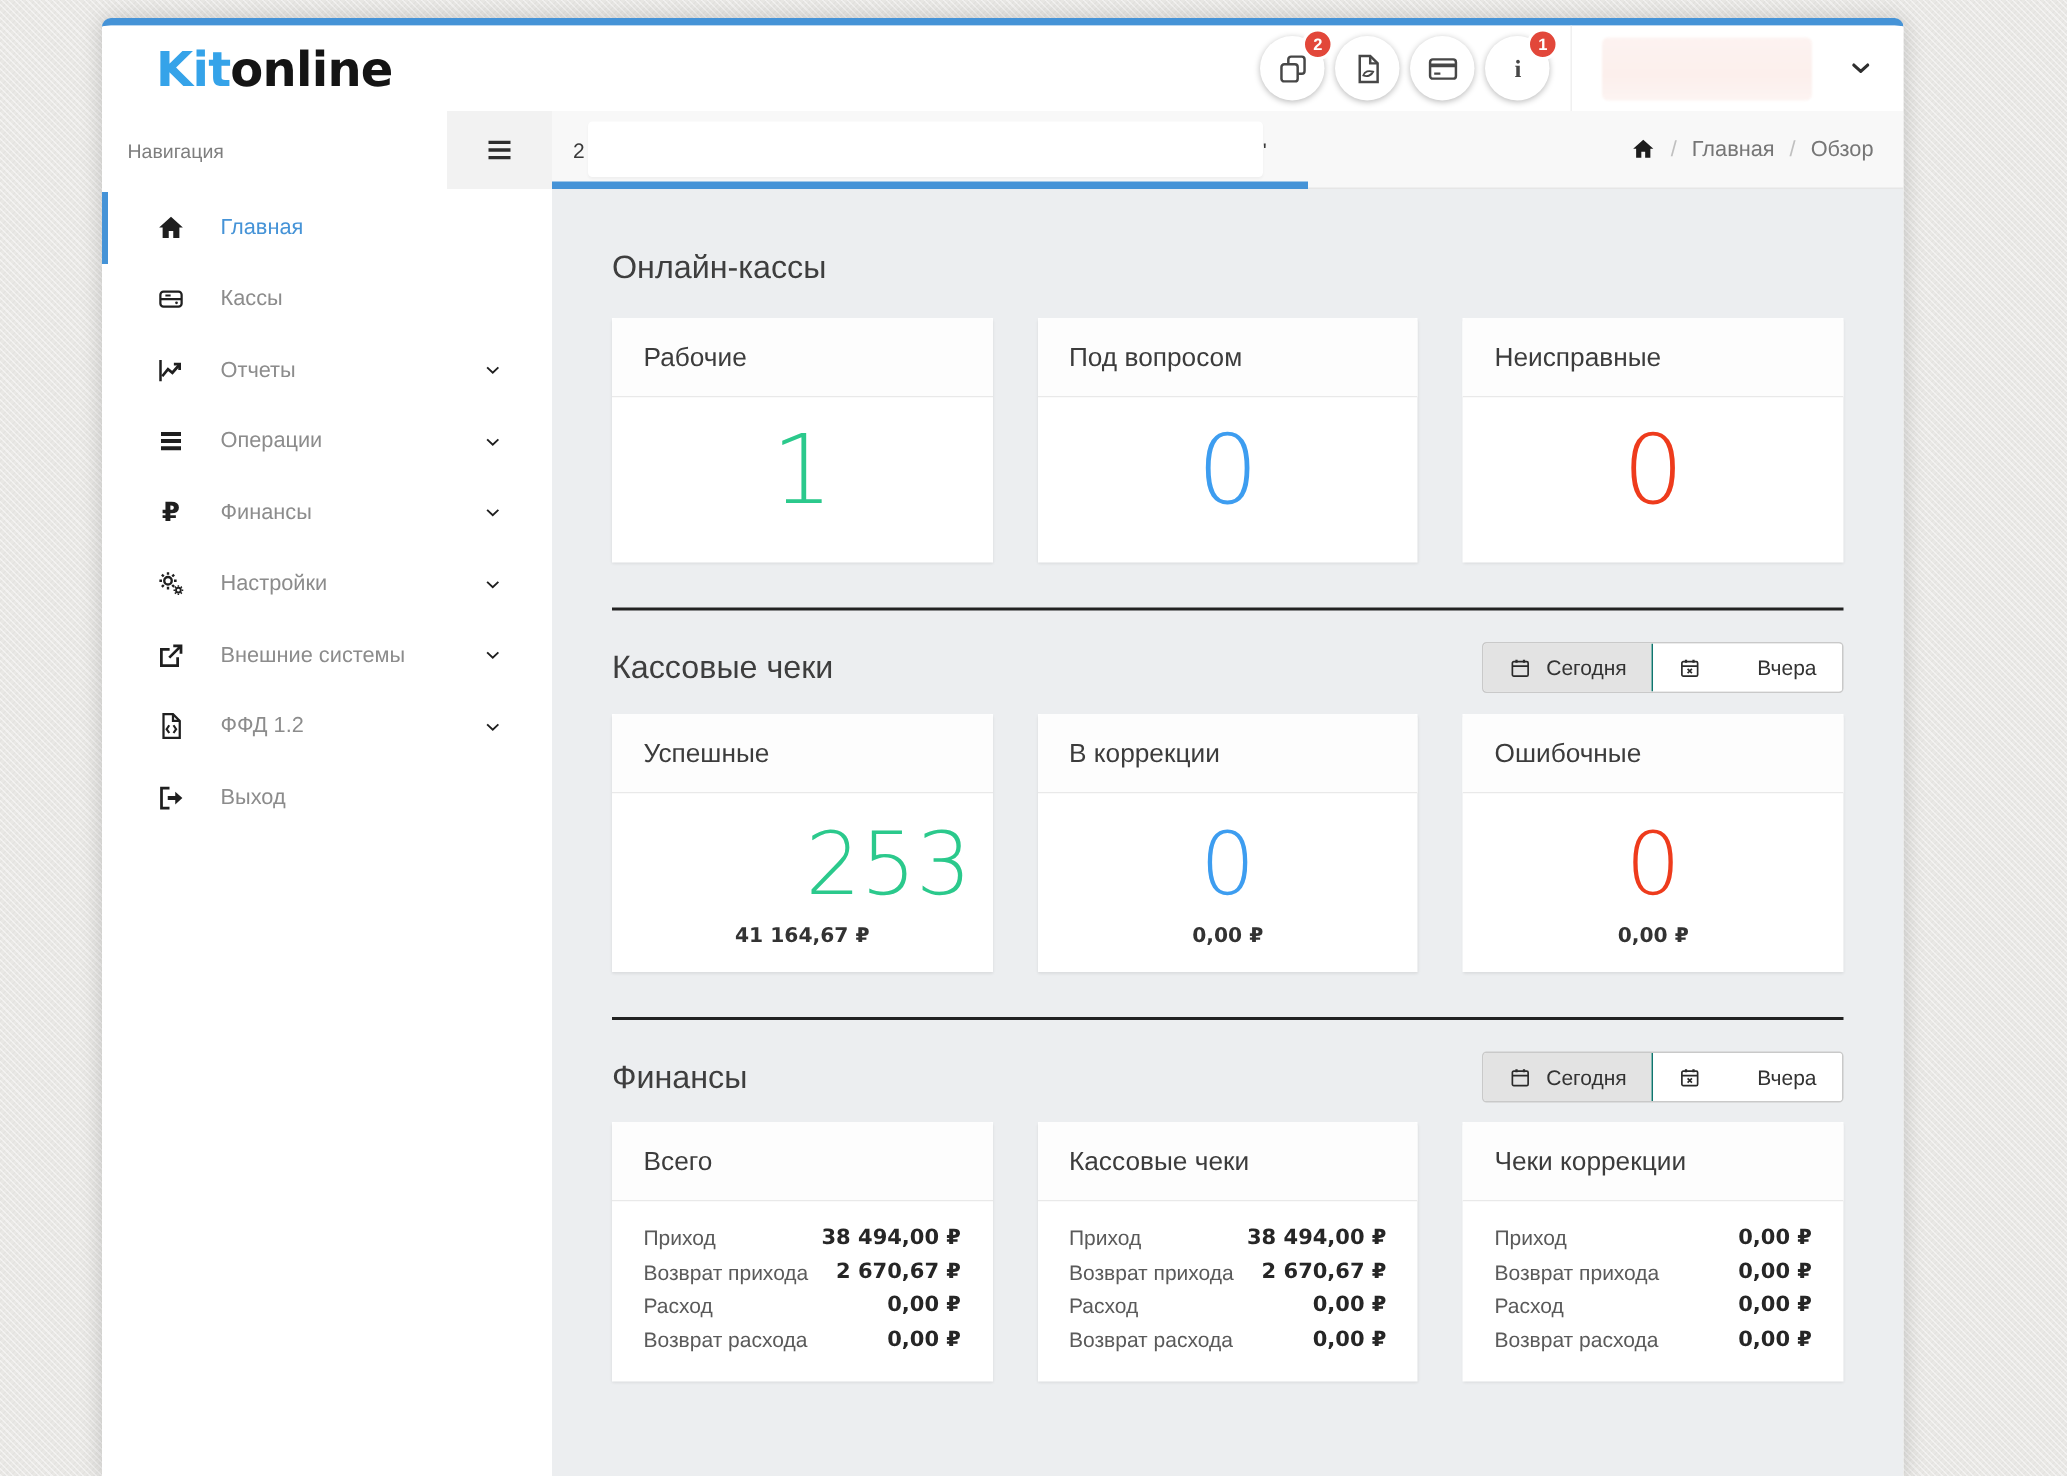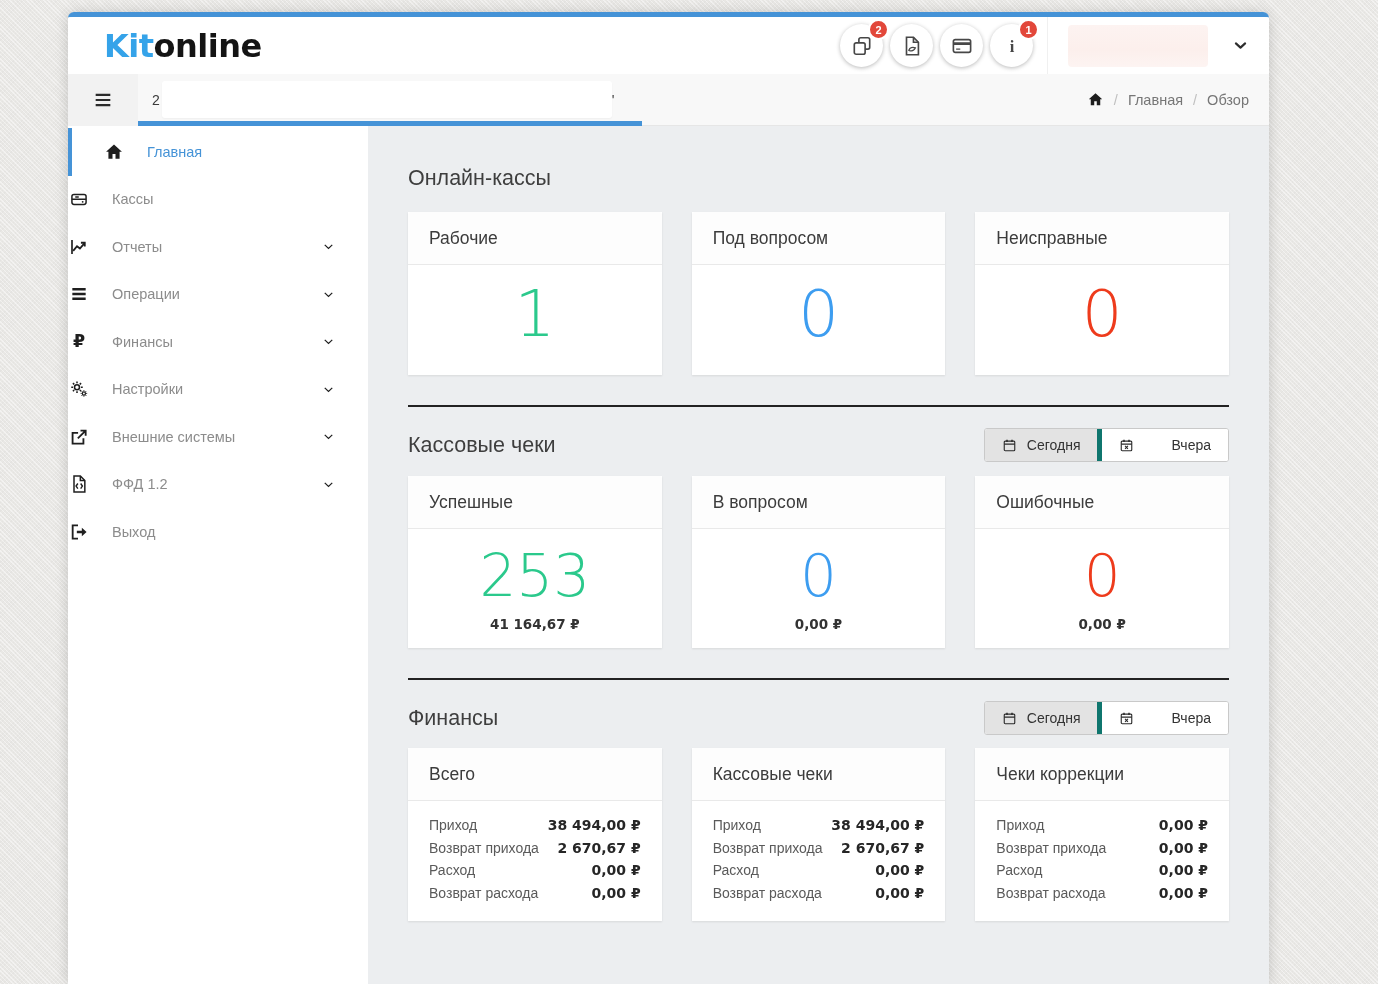--- a/index.html
+++ b/index.html
@@ -56,21 +56,21 @@
   .search-redacted { width:450px; height:37px; background:#fff; border-radius:3px; margin-left:2px;
     box-shadow:0 1px 2px rgba(0,0,0,.04); }
   .tab-indicator { position:absolute; left:0; bottom:-1px; width:504px; height:5px; background:#4593d7; }
   .breadcrumb { margin-left:auto; display:flex; align-items:center; gap:10px; font-size:14.5px; color:#767676; }
   .breadcrumb .ic { color:#1d1d1d; display:flex; }
   .bc-sep { color:#c0c0c0; }
   .bc-link { cursor:pointer; }
   
   .body-row { flex:1; display:flex; min-height:0; }
   .sidebar { width:300px; background:#fff; flex:0 0 auto; padding-top:2px; }
-  .sb-item { height:47.5px; display:flex; align-items:center; position:relative; cursor:pointer; }
+  .sb-item { height:47.5px; display:flex; align-items:center; padding-left:35px; position:relative; cursor:pointer; }
   .sb-item .ic { width:22px; display:flex; justify-content:center; color:#1f1f1f; }
   .sb-label { margin-left:22px; font-size:14.5px; color:#8c8c8c; }
   .sb-item.active { border-left:4px solid #4593d7; padding-left:31px; }
   .sb-item.active .sb-label { color:#4593d7; }
   .sb-chev { position:absolute; right:29px; color:#bdbdbd; }
   
   .content { flex:1; background:#eceef0; padding:0 40px; overflow:hidden; }
   .section-title { font-size:21.5px; font-weight:normal; color:#3e3e3e; }
   .first-title { margin-top:40px; }
   .cards { display:grid; grid-template-columns:repeat(3,1fr); gap:30px; margin-top:21px; }
@@ -81,21 +81,21 @@
   .num { font-size:64px; line-height:90px; font-family:"DejaVu Sans", sans-serif; font-weight:200; }
   .num-sm { font-size:58px; line-height:78px; margin-top:4px; }
   .amount { font-size:13.5px; font-weight:bold; color:#333; font-family:"DejaVu Sans", sans-serif; margin-top:1px; }
   .divider { border-top:2px solid #222; margin-top:30px; }
   .section-head { display:flex; justify-content:space-between; align-items:center; margin-top:21px; height:34px; }
   .btn-group { display:inline-flex; border:1px solid #c9c9c9; border-radius:3px; overflow:hidden; background:#fff; }
   .pbtn { display:flex; align-items:center; gap:10px; padding:0 17px; height:32px; font-size:14px;
     color:#333; background:#fff; cursor:pointer; }
   .pbtn .ic { color:#2a2a2a; display:flex; }
   .pbtn.active { background:#e3e3e3; }
-  .pbtn + .pbtn { border-left:5px solid #0f766e;gap:37px; }
+  .pbtn + .pbtn { border-left:1px solid #0f766e;gap:37px; }
   .fin-body { padding:13px 21px 17px; }
   .frow { display:flex; justify-content:space-between; align-items:flex-end; line-height:22.5px; }
   .flabel { font-size:14px; color:#5a5a5a; }
   .fval { font-size:14px; font-weight:bold; color:#262626; font-family:"DejaVu Sans", sans-serif; }
   .cards-fin { margin-top:13px; }
   .cards-rec { margin-top:14px; }
   .ic svg { display:block; }
 </style>
 </head>
 <body>
@@ -149,20 +149,23 @@
         <span class="user-chev ic">
           <svg viewBox="0 0 24 24" width="17" height="17">
               <path d="m5.5 9 6.5 6 6.5-6" fill="none" stroke="currentColor" stroke-width="3" stroke-linecap="round" stroke-linejoin="round"></path>
             </svg>
         </span>
       </div>
     </div>
   </div>
 
   <div class="toolbar-row">
+    <div class="nav-strip">
+      <span>Навигация</span>
+    </div>
     <div class="hamburger">
       <span class="ic">
         <svg viewBox="0 0 24 24" width="22" height="22">
             <path d="M4 6.4h16M4 12h16M4 17.6h16" stroke="currentColor" stroke-width="2.4"></path>
           </svg>
       </span>
     </div>
     <div class="toolbar">
       <span class="frag">2</span>
       <div class="search-redacted"></div>
@@ -348,26 +351,26 @@
                 </svg>
               </span>
               <span>Вчера</span>
             </div>
           </div>
       </div>
       <div class="cards cards-rec" id="receipts-cards">
           <div class="card">
             <div class="card-h">Успешные</div>
             <div class="card-b">
-              <div class="num num-sm" style="color: rgb(43, 201, 140);">253</div>
+              <div class="num num-sm" style="color: rgb(43, 201, 140); text-align: right;">253</div>
               <div class="amount">41 164,67 ₽</div>
             </div>
           </div>
           <div class="card">
-            <div class="card-h">В вопросом</div>
+            <div class="card-h">В коррекции</div>
             <div class="card-b">
               <div class="num num-sm" style="color: rgb(61, 157, 240);">0</div>
               <div class="amount">0,00 ₽</div>
             </div>
           </div>
           <div class="card">
             <div class="card-h">Ошибочные</div>
             <div class="card-b">
               <div class="num num-sm" style="color: rgb(238, 59, 28);">0</div>
               <div class="amount">0,00 ₽</div>

